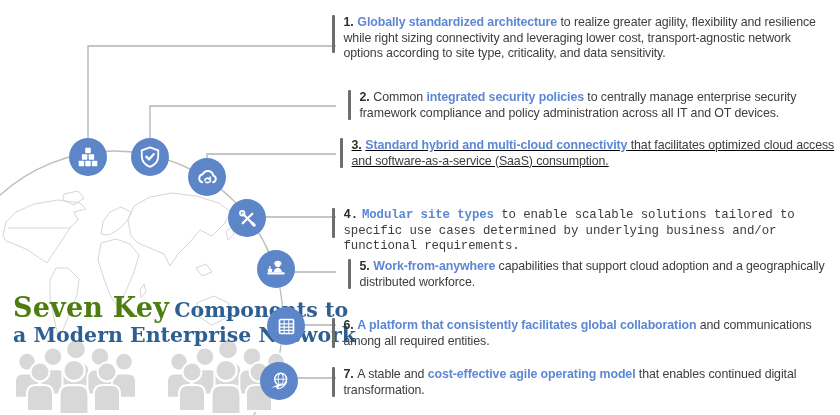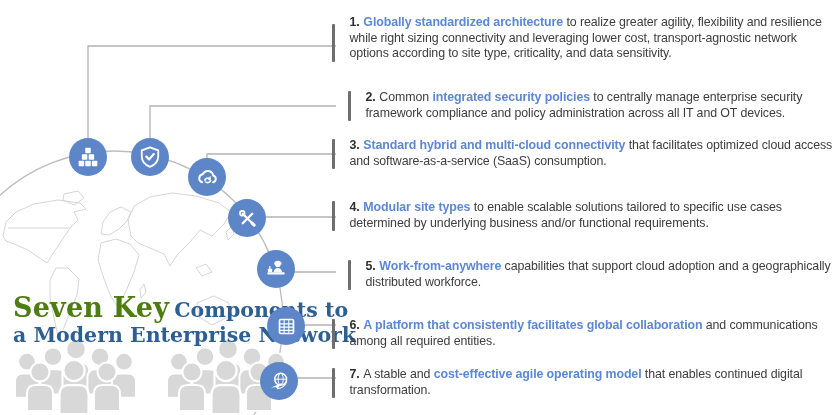--- a/index.html
+++ b/index.html
@@ -25,21 +25,21 @@
   .title{
     position:absolute;left:13px;top:293px;z-index:2;
     font-family:"DejaVu Serif",serif;line-height:1.12;white-space:nowrap;
   }
   .title .primary{font-size:27px;font-weight:600;color:#4d7c0f;letter-spacing:.2px;}
   .title .accent{font-size:20.5px;font-weight:600;color:var(--title-blue,#2d5f92);}
   .title .line2{display:block;margin-top:1px;}
 
   
   .items{position:absolute;left:332px;top:0;width:500px;z-index:2;}
-  .item{position:absolute;display:flex;align-items:flex-end;gap:6px;}
+  .item{position:absolute;display:flex;align-items:flex-start;}
   .item .bar{flex:none;width:2.5px;background:#6e6e6e;margin-right:9px;border-radius:1px;}
   .item .txt{
     margin:0;width:488px;font-size:12.4px;line-height:15.5px;
     color:var(--body-text,#3d3d3d);letter-spacing:-0.1px;
   }
   .item .num{font-weight:700;color:#2f2f2f;margin-right:.30em;}
   .item .hl{font-weight:700;color:var(--highlight-text,#5c87d3);}
 </style>
 </head>
 <body>
@@ -168,26 +168,26 @@
     <div class="item" style="top: 15px; left: 0px;">
       <span class="bar" style="height: 38px;"></span>
       <p class="txt"><b class="num">1.</b><span class="pre"></span><b class="hl">Globally standardized architecture</b><span class="post"> to realize greater agility, flexibility and resilience while right sizing connectivity and leveraging lower cost, transport-agnostic network options according to site type, criticality, and data sensitivity.</span></p>
     </div>
 
     <div class="item" style="top: 90px; left: 16px;">
       <span class="bar" style="height: 30px;"></span>
       <p class="txt"><b class="num">2.</b><span class="pre">Common </span><b class="hl">integrated security policies</b><span class="post"> to centrally manage enterprise security framework compliance and policy administration across all IT and OT devices.</span></p>
     </div>
 
-    <div class="item" style="top: 138px; left: 0px;">
+    <div class="item" style="top: 138px; left: 8px; text-decoration: underline;">
       <span class="bar" style="height: 30px;"></span>
       <p class="txt"><b class="num">3.</b><span class="pre"></span><b class="hl">Standard hybrid and multi-cloud connectivity</b><span class="post"> that facilitates optimized cloud access and software-as-a-service (SaaS) consumption.</span></p>
     </div>
 
-    <div class="item" style="top: 200px; left: 0px;">
+    <div class="item" style="top: 208px; left: 0px; font-family: Liberation Mono, monospace;">
       <span class="bar" style="height: 30px;"></span>
       <p class="txt"><b class="num">4.</b><span class="pre"></span><b class="hl">Modular site types</b><span class="post"> to enable scalable solutions tailored to specific use cases determined by underlying business and/or functional requirements.</span></p>
     </div>
 
     <div class="item" style="top: 259px; left: 16px;">
       <span class="bar" style="height: 30px;"></span>
       <p class="txt"><b class="num">5.</b><span class="pre"></span><b class="hl">Work-from-anywhere</b><span class="post"> capabilities that support cloud adoption and a geographically distributed workforce.</span></p>
     </div>
 
     <div class="item" style="top: 318px; left: 0px;">

